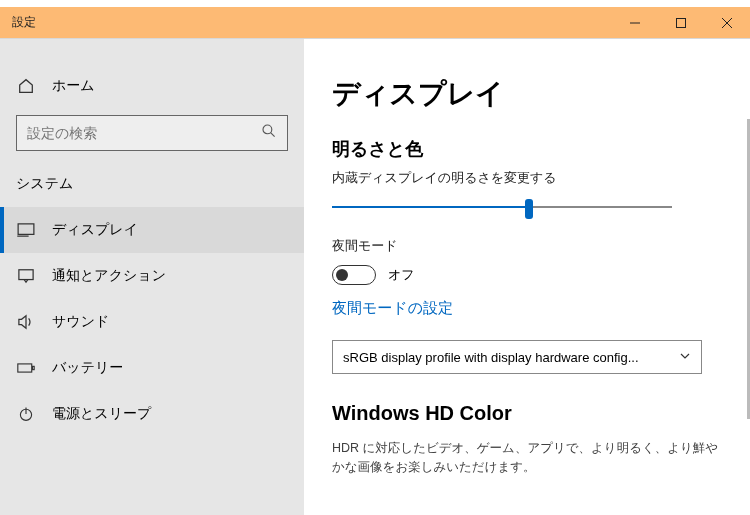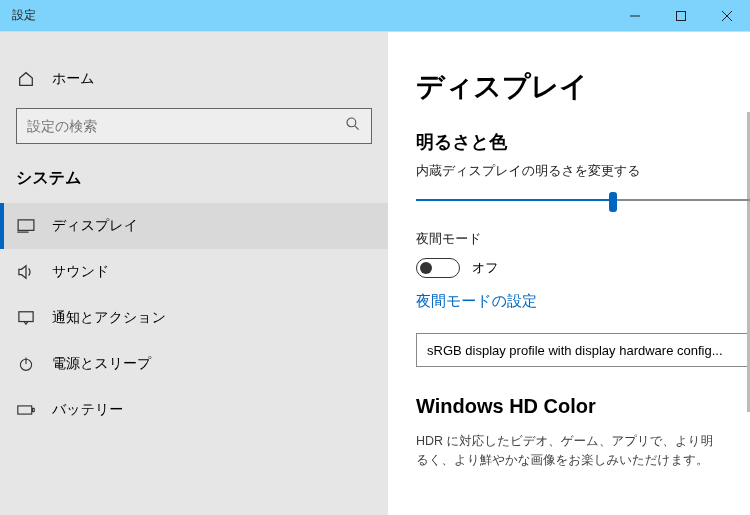--- a/index.html
+++ b/index.html
@@ -1,30 +1,30 @@
 <!DOCTYPE html>
 <html><head>
 <meta charset="utf-8">
 <style>
   * { box-sizing: border-box; margin: 0; padding: 0; font-family: "Yu Gothic UI", "Segoe UI", sans-serif; }
   body { width: 750px; height: 515px; overflow: hidden; background: #fff; display: flex; flex-direction: column; }
-  .titlebar { height: 32px; display: flex; align-items: center; background: #7dd3fc; border-bottom: 1px solid #d8d8d8; }
+  .titlebar { height: 32px; display: flex; align-items: center; background: #fdba74; border-bottom: 1px solid #d8d8d8; margin-top: 7px; }
   .titlebar .title { padding: 0 12px; font-size: 12px; color: #222; }
   .titlebar .spacer { flex: 1; }
   .winbtn { width: 46px; height: 32px; display: flex; align-items: center; justify-content: center; }
   .winbtn svg { width: 10px; height: 10px; }
   .body { flex: 1; display: flex; min-height: 0; }
-  .sidebar { width: 388px; background: #e6e6e6; padding-top: 30px; display: flex; flex-direction: column; }
+  .sidebar { width: 304px; background: #e6e6e6; padding-top: 30px; display: flex; flex-direction: column; }
   .home-row { display: flex; align-items: center; gap: 16px; padding: 8px 16px 20px 16px; }
   .home-row .icon { width: 20px; display:flex; justify-content:center; }
   .home-row .label { font-size: 14px; }
   .search-wrap { padding: 0 16px 24px 16px; }
   .search { display: flex; align-items: center; border: 1px solid #666; background: #eee; height: 36px; padding: 0 10px; }
   .search input { flex:1; border:none; background:transparent; font-size:14px; outline:none; color:#a21caf; }
-  .catlabel { padding: 0 24px 14px 16px; font-size: 16px; font-weight: 700; }
+  .catlabel { padding: 0 24px 14px 16px; font-size: 14px; font-weight: 400; }
   .navlist { display: flex; flex-direction: column; }
   .navitem { display: flex; align-items: center; gap: 16px; padding: 14px 16px; font-size: 14px; cursor: pointer; }
   .navitem.selected { background: #d9d9d9; box-shadow: inset 4px 0 0 #0067c0; }
   .navitem .icon { width: 20px; display:flex; justify-content:center; color:#333; }
   .content { flex: 1; padding: 36px 28px 0 28px; position: relative; overflow: hidden; }
   .content h1 { font-size: 28px; font-weight: 600; margin-bottom: 24px; }
   .content h2 { font-size: 18px; font-weight: 700; margin-bottom: 8px; }
   .content h3 { font-size: 20px; font-weight: 600; margin: 28px 0 14px 0; }
   .subl { font-size: 13px; color: #222; margin-bottom: 10px; }
   .slider { position: relative; height: 20px; margin-bottom: 20px; width: 340px; }
@@ -89,52 +89,52 @@
             <svg width="18" height="14" viewBox="0 0 20 16" fill="none" stroke="#333" stroke-width="1.4">
               <rect x="1" y="1" width="18" height="12"></rect>
               <line x="7" y1="15" x2="13" y2="15"></line>
             </svg>
           </span>
         <span>ディスプレイ</span>
       </div>
       <div class="navitem">
         <span class="icon">
             <svg width="18" height="16" viewBox="0 0 20 18" fill="none" stroke="#333" stroke-width="1.4">
+              <rect x="2" y="2" width="16" height="11"></rect>
+              <path d="M8 13 L10 16 L12 13"></path>
+            </svg>
+          </span>
+        <span>通知とアクション</span>
+      </div>
+      <div class="navitem">
+        <span class="icon">
+            <svg width="18" height="16" viewBox="0 0 20 18" fill="none" stroke="#333" stroke-width="1.4">
               <path d="M2 6 H5 L10 2 V16 L5 12 H2 Z"></path>
               <path d="M13 5 Q16 9 13 13"></path>
             </svg>
           </span>
         <span>サウンド</span>
       </div>
       <div class="navitem">
         <span class="icon">
-            <svg width="18" height="16" viewBox="0 0 20 18" fill="none" stroke="#333" stroke-width="1.4">
-              <rect x="2" y="2" width="16" height="11"></rect>
-              <path d="M8 13 L10 16 L12 13"></path>
+            <svg width="18" height="12" viewBox="0 0 22 12" fill="none" stroke="#333" stroke-width="1.4">
+              <rect x="1" y="1" width="17" height="10"></rect>
+              <rect x="19" y="4" width="2" height="4"></rect>
             </svg>
           </span>
-        <span>通知とアクション</span>
+        <span>バッテリー</span>
       </div>
       <div class="navitem">
         <span class="icon">
             <svg width="16" height="16" viewBox="0 0 20 20" fill="none" stroke="#333" stroke-width="1.4">
               <circle cx="10" cy="11" r="7"></circle>
               <line x1="10" y1="2" x2="10" y2="10"></line>
             </svg>
           </span>
         <span>電源とスリープ</span>
-      </div>
-      <div class="navitem">
-        <span class="icon">
-            <svg width="18" height="12" viewBox="0 0 22 12" fill="none" stroke="#333" stroke-width="1.4">
-              <rect x="1" y="1" width="17" height="10"></rect>
-              <rect x="19" y="4" width="2" height="4"></rect>
-            </svg>
-          </span>
-        <span>バッテリー</span>
       </div>
     </div>
   </div>
 
   <div class="content">
     <div class="scrollhint"></div>
     <h1>ディスプレイ</h1>
     <h2>明るさと色</h2>
 
     <div class="subl">内蔵ディスプレイの明るさを変更する</div>

